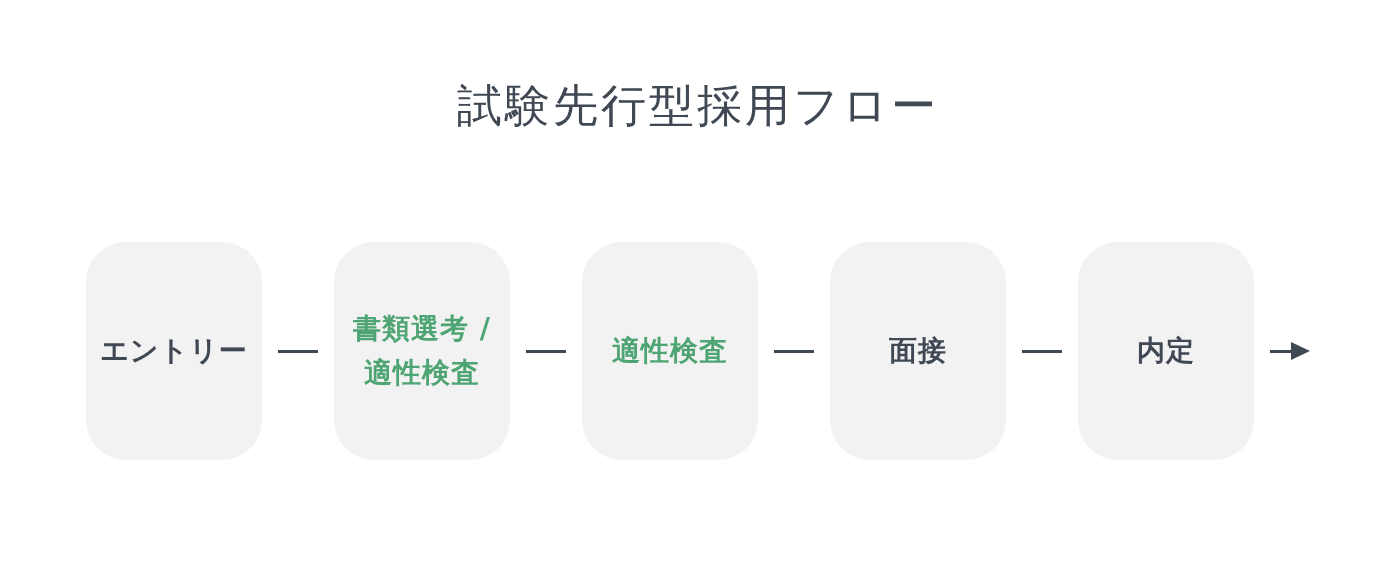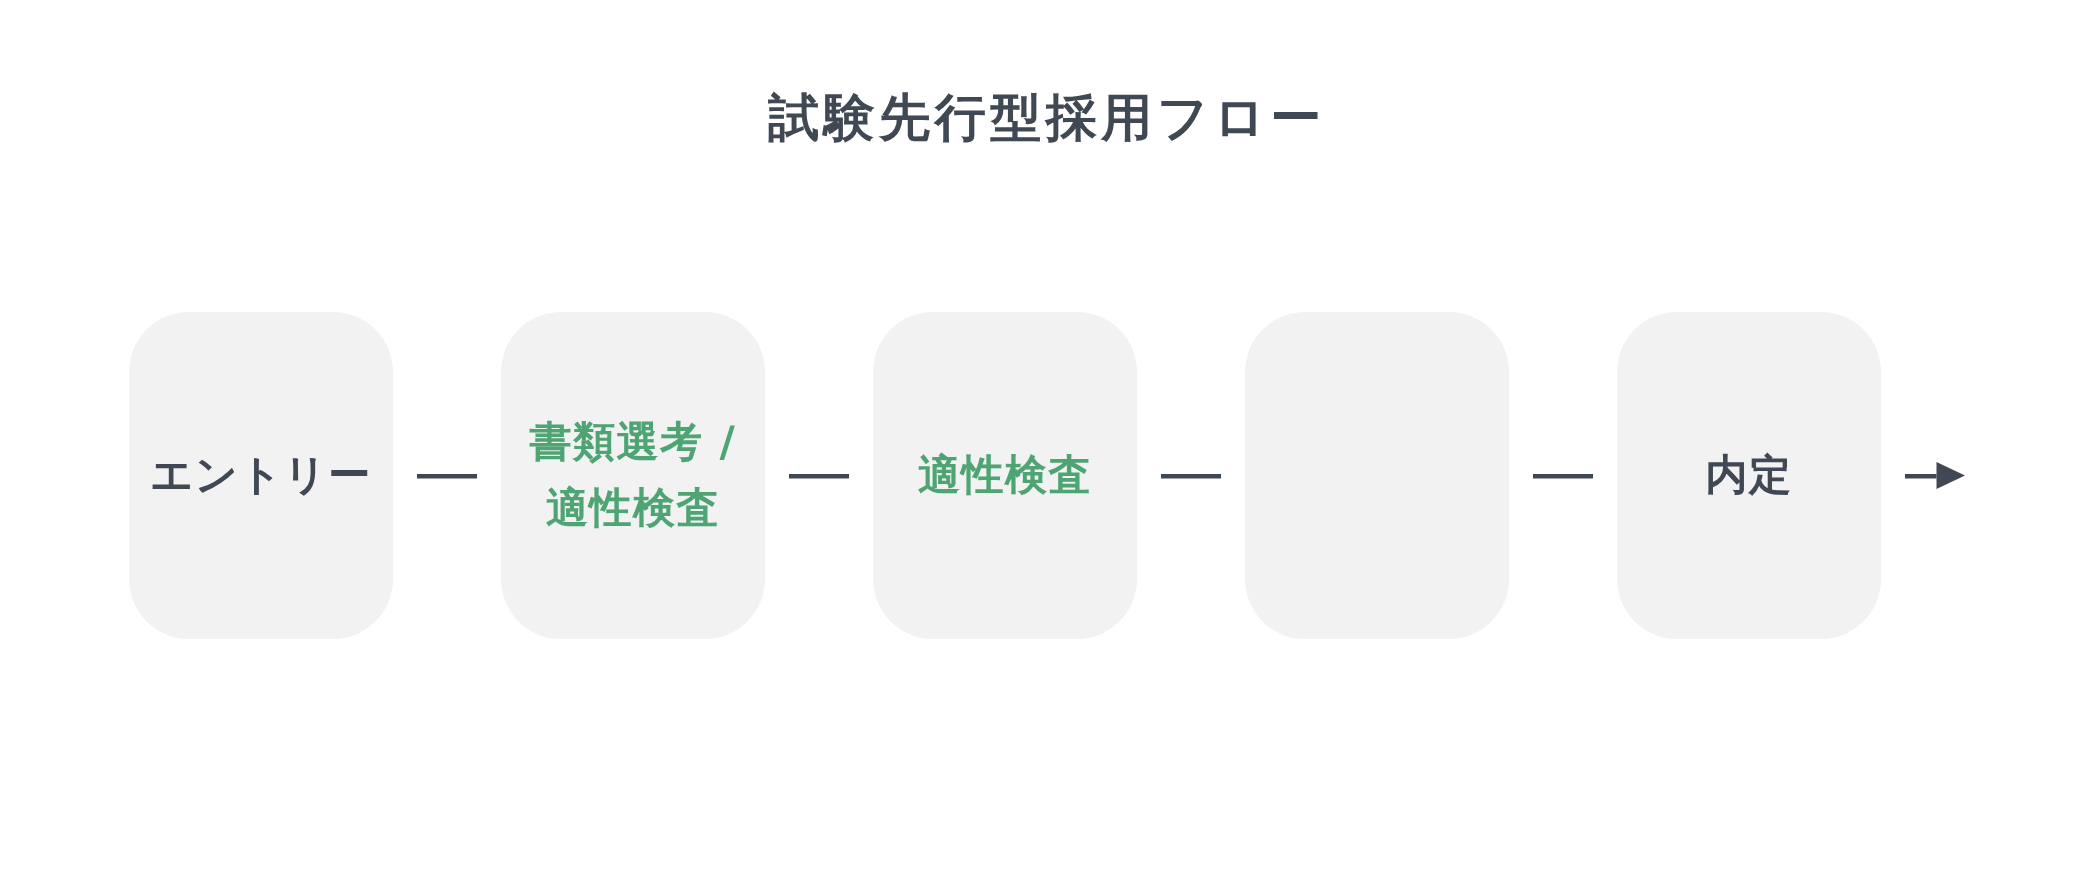--- a/index.html
+++ b/index.html
@@ -3,24 +3,24 @@
 <meta charset="utf-8">
 <style>
   * { margin:0; padding:0; box-sizing:border-box; }
   html,body { width:1396px; height:588px; }
   body {
     background: var(--page_bg, #ffffff);
     font-family: "DejaVu Sans", "Liberation Sans", sans-serif;
     overflow: hidden;
   }
   .title {
-    margin-top: 56px;
+    margin-top: 76px;
     text-align: center;
-    font-size: 34px;
-    font-weight: 700;
+    font-size: 45px;
+    font-weight: 400;
     letter-spacing: 3px;
     color: var(--text_dark, #3f4853);
   }
   .flow-row {
     margin-top: 106px;
     display: flex;
     justify-content: center;
     align-items: center;
     gap: 16px;
   }
@@ -106,20 +106,21 @@
         <span class="label-line"></span>
       </div>
     </div>
 
     <div class="connector line">
       
     </div>
 
     <div class="step dark align-center">
       <div class="label">
+        <span class="label-line">面接</span>
       </div>
     </div>
 
     <div class="connector line">
       
     </div>
 
     <div class="step dark align-center">
       <div class="label">
         <span class="label-line">内定</span>

